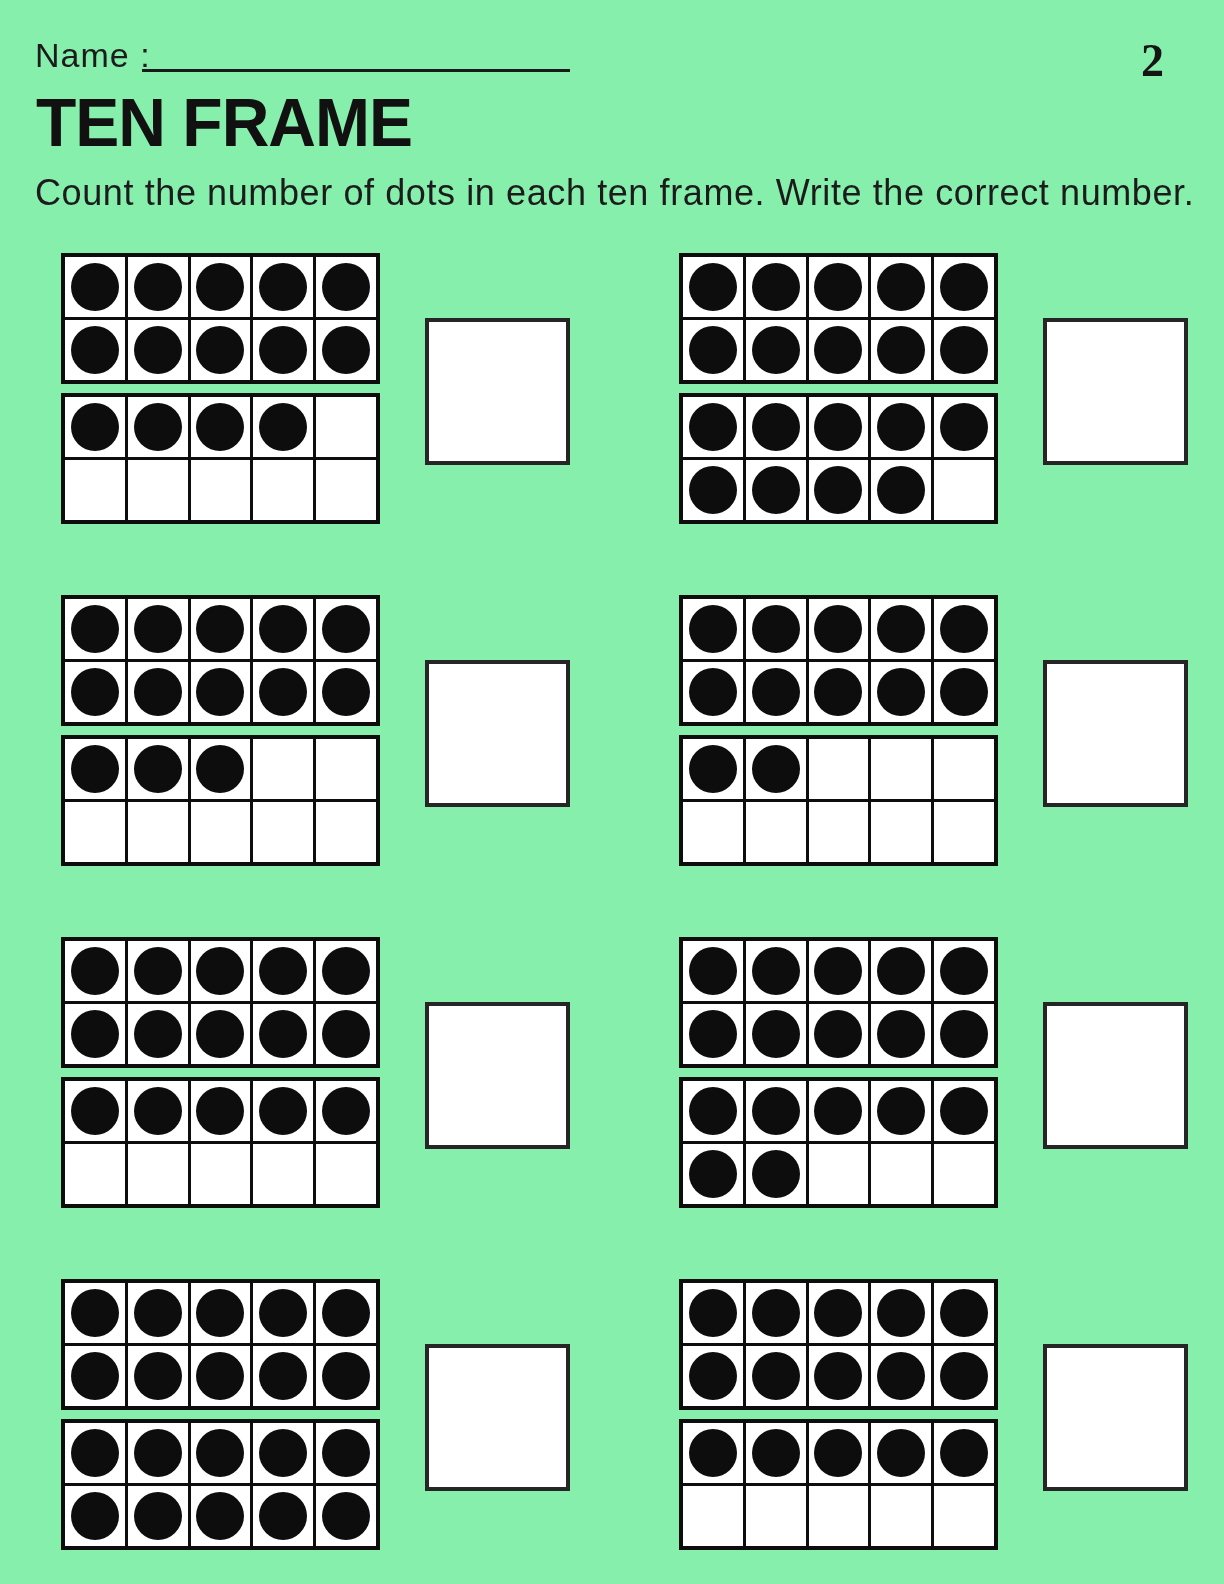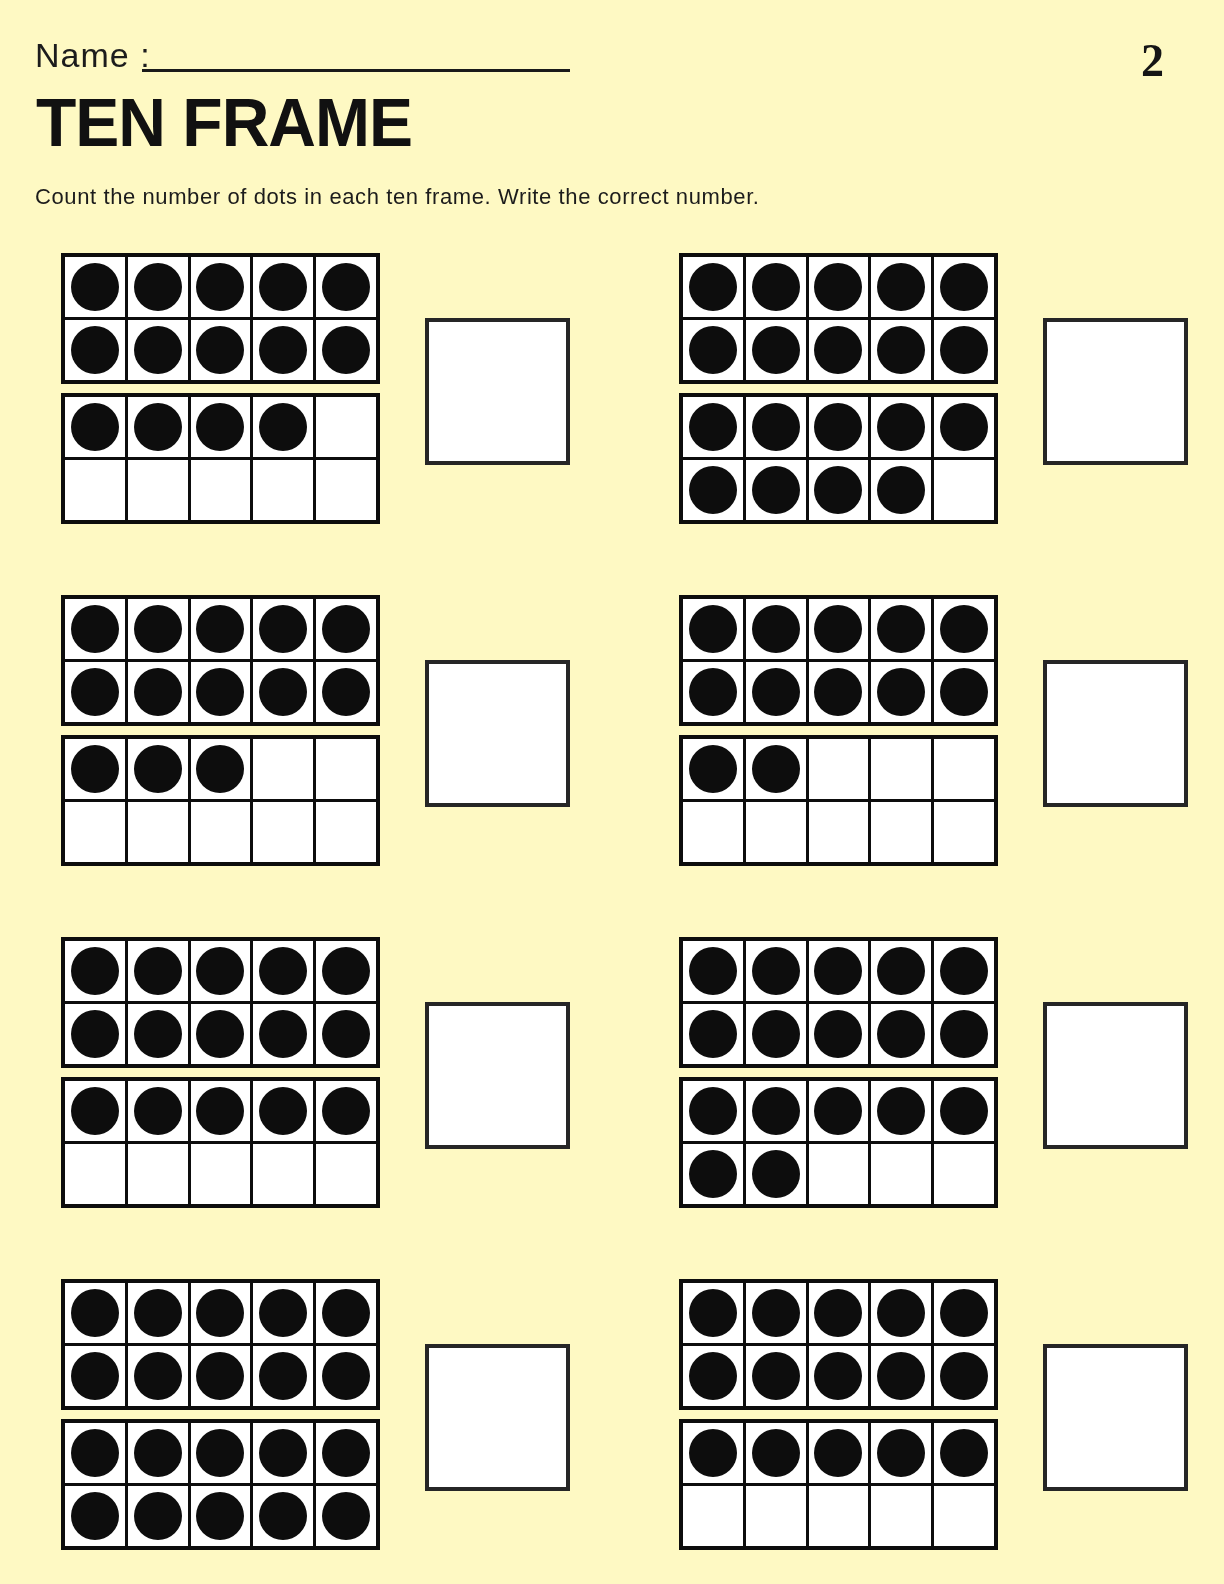--- a/index.html
+++ b/index.html
@@ -10,21 +10,21 @@
   html,body{background:#fff;}
   body{
     font-family:"Liberation Sans", sans-serif;
     width:1224px;height:1584px;
     position:relative;
     overflow:hidden;
     color:var(--ink);
   }
   .page{
     position:absolute;inset:0;
-    background:#fef9c3;
+    background:#86efac;
   }
   
   .name-label{
     position:absolute;left:35px;top:36px;
     font-size:34px;font-weight:300;
     letter-spacing:1px;color:#1c1c1c;
   }
   .name-line{
     position:absolute;left:142px;top:69px;
     width:428px;height:3px;background:#1a1a1a;
@@ -35,22 +35,22 @@
     font-weight:bold;font-size:46px;color:#151515;
   }
   .title{
     position:absolute;left:36px;top:88px;
     font-size:66px;font-weight:bold;
     letter-spacing:-1px;line-height:1;
     color:#111;
     transform:scaleY(1.04);transform-origin:left top;
   }
   .instructions{
-    position:absolute;left:35px;top:184px;
-    font-size:22px;font-weight:300;
+    position:absolute;left:35px;top:172px;
+    font-size:36px;font-weight:300;
     letter-spacing:0.6px;color:#1c1c1c;
     white-space:nowrap;
   }
   
   .problems-grid{position:absolute;inset:0;}
   .problem{position:absolute;width:509px;height:272px;}
   .frames{
     position:absolute;left:0;top:0;
     display:flex;flex-direction:column;gap:9px;
   }

